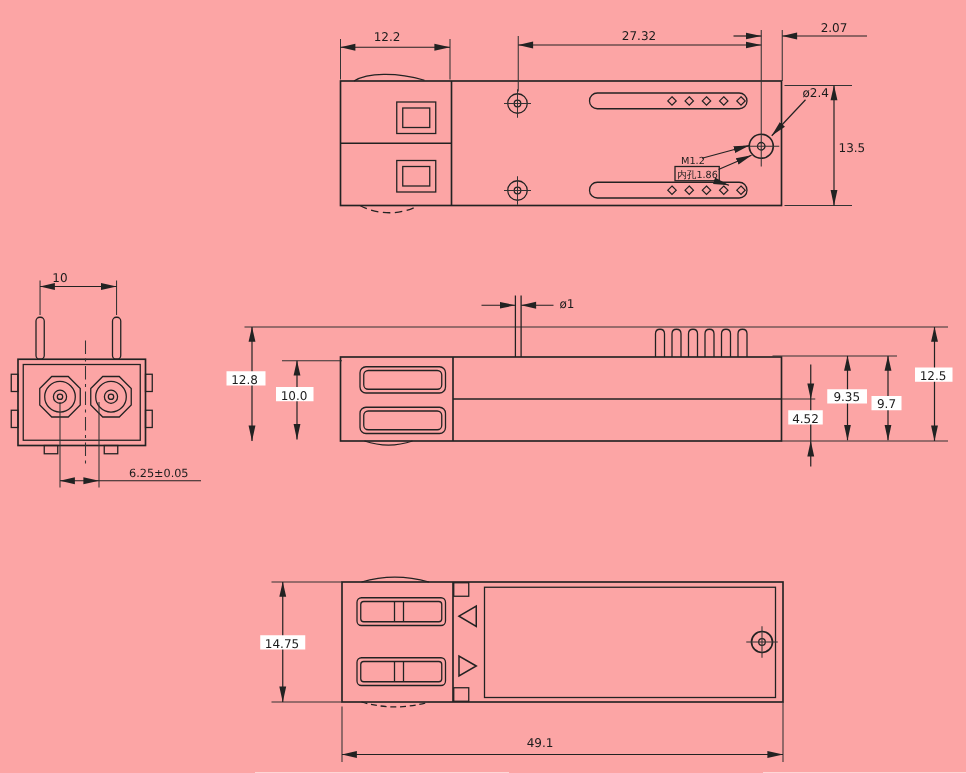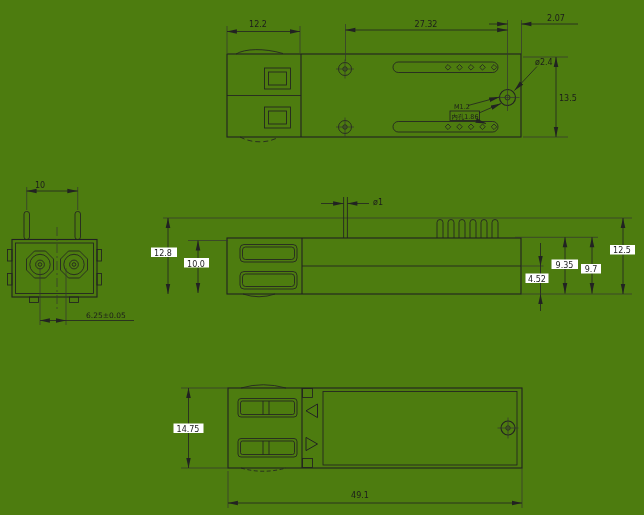--- a/index.html
+++ b/index.html
@@ -1,16 +1,16 @@
 <!DOCTYPE html>
 <html><head>
 <meta charset="utf-8">
 <style>
   html,body{margin:0;padding:0;background:#ffffff;}
-  .page{position:relative;width:644px;height:515px;background:#4d7c0f;overflow:hidden;
+  .page{position:relative;width:644px;height:515px;background:#fca5a5;overflow:hidden;
         font-family:"DejaVu Sans",sans-serif;}
   svg{position:absolute;left:0;top:0;}
   svg text{fill:#1c1c1c;font-family:"DejaVu Sans",sans-serif;}
   .dim{font-size:8px;}
   .dim-s{font-size:6.5px;}
   .ln{stroke:#222;stroke-width:1.1;fill:none;}
   .ln2{stroke:#222;stroke-width:0.85;fill:none;}
   .ext{stroke:#333;stroke-width:0.7;fill:none;}
   .dimln{stroke:#222;stroke-width:0.8;fill:none;}
   .bgw{fill:#ffffff;}

